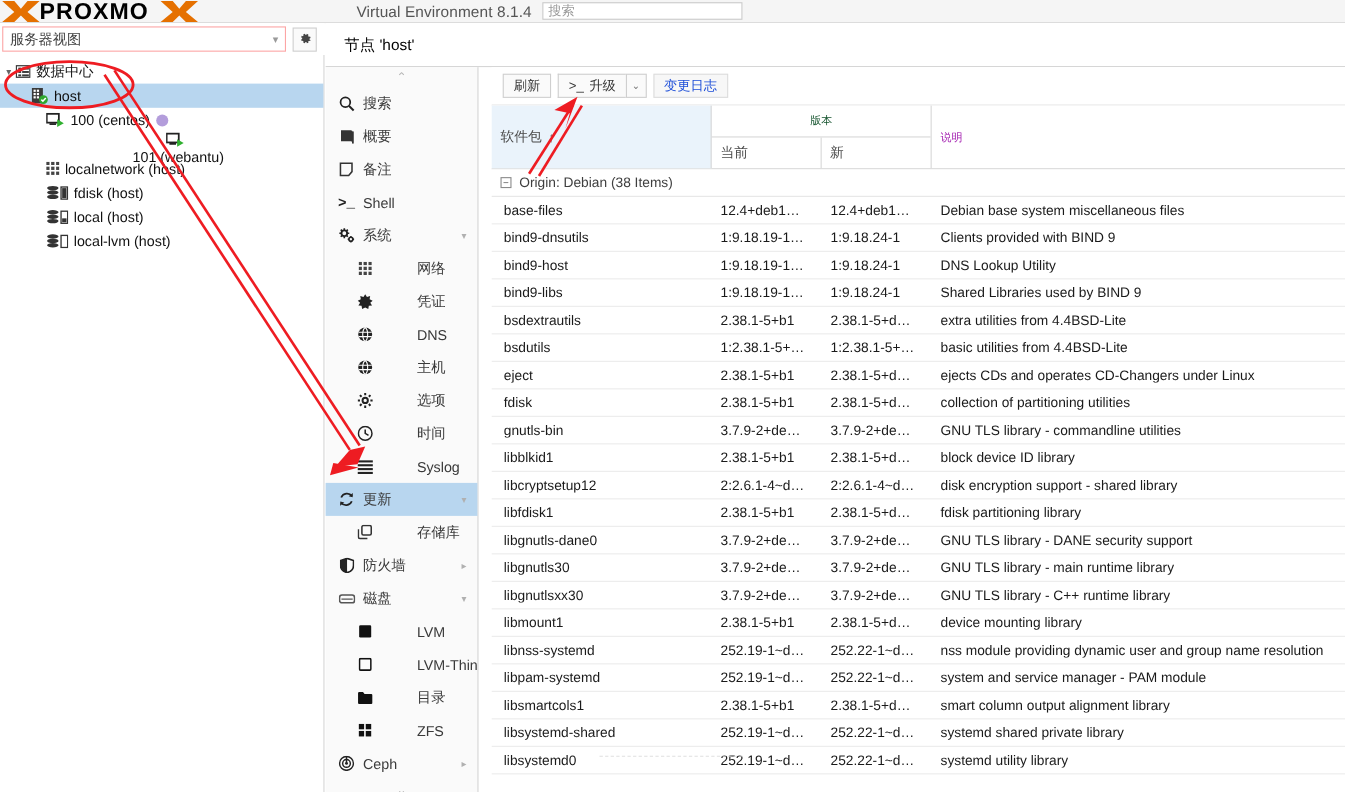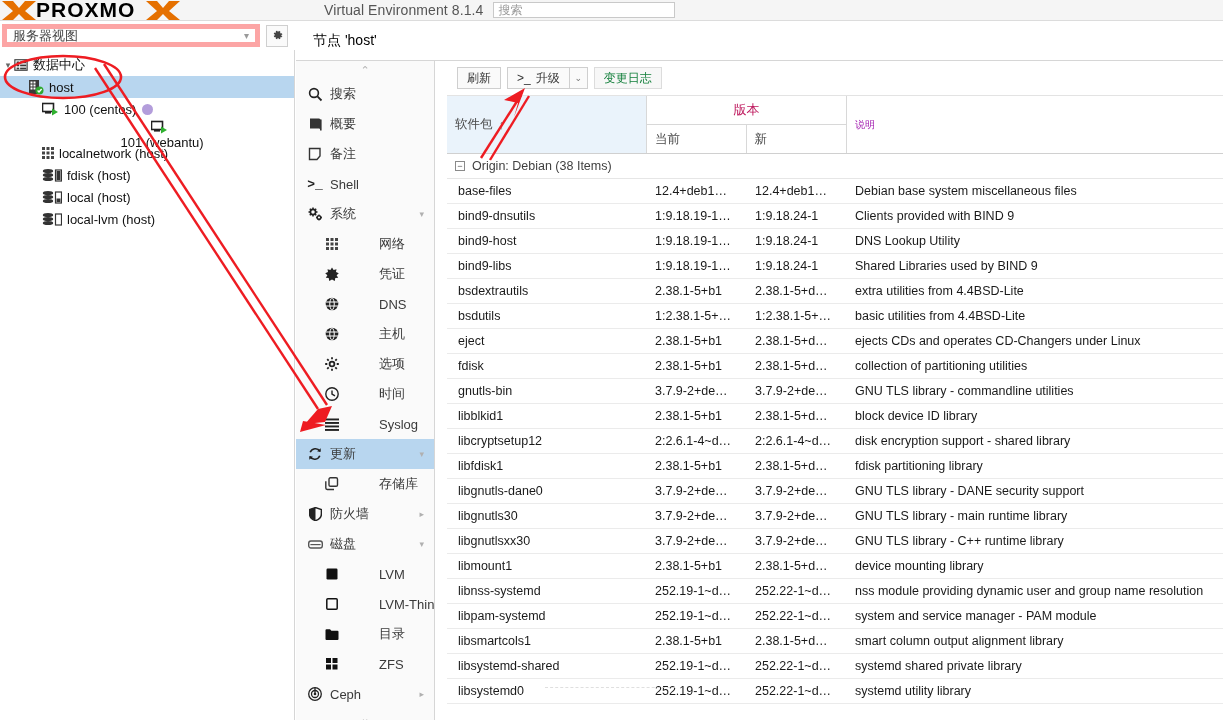--- a/index.html
+++ b/index.html
@@ -33,21 +33,21 @@
     line-height: 14px; display: flex; align-items: center;
   }
 
   
   .viewbar {
     position: absolute; left: 0; top: 21px; width: 295px; height: 29px;
     display: flex; align-items: center; background: #fff;
   }
   .view-select {
     width: 258px; height: 23px; margin-left: 2px;
-    border: 5px solid #fca5a5; background: #fff;
+    border: 1px solid #fca5a5; background: #fff;
     display: flex; align-items: center; justify-content: space-between;
     padding: 0 6px; font-size: 13px; color: #444;
   }
   .view-select .chev { color: #9a9a9a; font-size: 10px; }
   .gear-btn {
     width: 22px; height: 22px; margin-left: 6px;
     border: 1px solid #cfcfcf; background: #fafafa;
     display: flex; align-items: center; justify-content: center;
   }
 
@@ -107,21 +107,21 @@
   .toolbar {
     height: 35px; display: flex; align-items: center;
     padding-left: 10px; gap: 6px; background: #fff;
     border-bottom: 1px solid #e3e3e3;
   }
   .btn {
     height: 22px; border: 1px solid #cfcfcf; background: #fafafa;
     font-size: 12px; color: #333; display: flex; align-items: center;
     padding: 0 9px; white-space: nowrap;
   }
-  .btn.disabled { color: #15803d; background: #f7f7f7; border-color: #dcdcdc; text-align: center; }
+  .btn.disabled { color: #1d4ed8; background: #f7f7f7; border-color: #dcdcdc; text-align: center; }
   .btn-split { display: flex; }
   .btn-split .btn-main { border-right: none; display: flex; align-items: center; gap: 5px; }
   .btn-split .btn-arrow {
     height: 22px; width: 19px; border: 1px solid #cfcfcf; background: #fafafa;
     display: flex; align-items: center; justify-content: center;
     font-size: 9px; color: #777;
   }
 
   
   .grid { width: 787px; }
@@ -130,21 +130,21 @@
     background: #fff;
   }
   .gh-pkg {
     width: 200px; background: #eaf3fb; border-right: 1px solid #d8d8d8;
     display: flex; align-items: center; padding: 0 8px;
     font-size: 12.5px; color: #4a4a4a;
   }
   .gh-ver { width: 200px; border-right: 1px solid #d8d8d8; }
   .gh-ver-top {
     height: 29px; display: flex; align-items: center; justify-content: center;
-    border-bottom: 1px solid #d8d8d8; font-size: 13px; color: #be185d;
+    border-bottom: 1px solid #d8d8d8; font-size: 10px; color: #14532d;
   }
   .gh-ver-bot { height: 28px; display: flex; }
   .gh-ver-bot > div {
     width: 100px; display: flex; align-items: center; padding: 0 8px;
     font-size: 12.5px; color: #4a4a4a;
   }
   .gh-ver-bot > div:first-child { border-right: 1px solid #d8d8d8; }
   .gh-desc {
     flex: 1; display: flex; align-items: center; padding: 0 8px;
     font-size: 10px; color: #a21caf;

